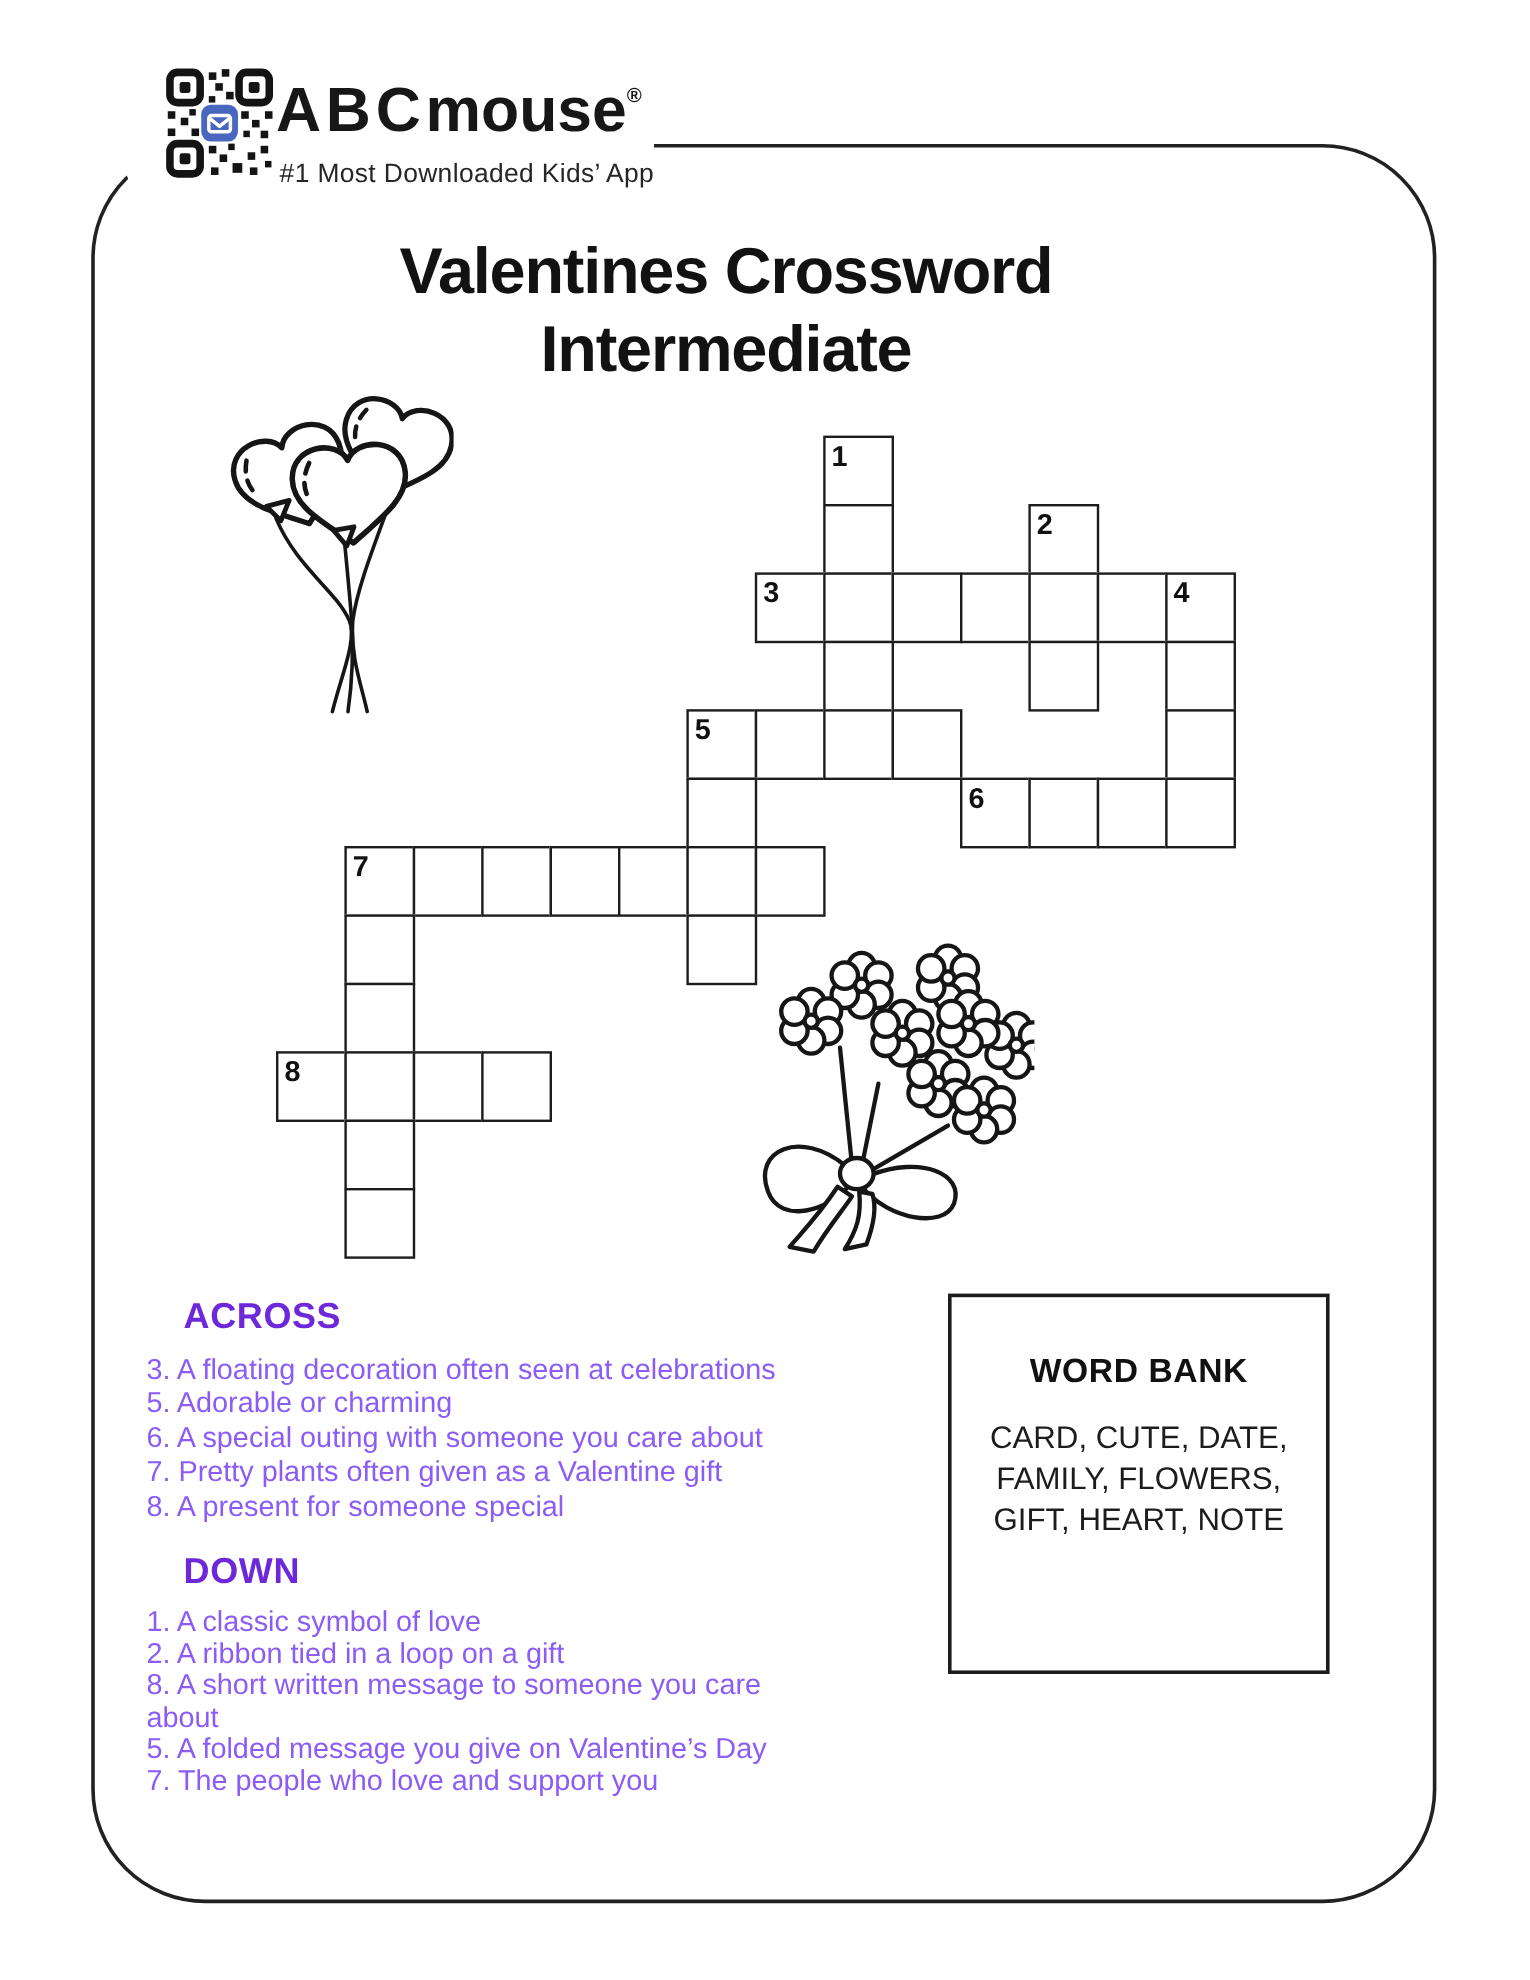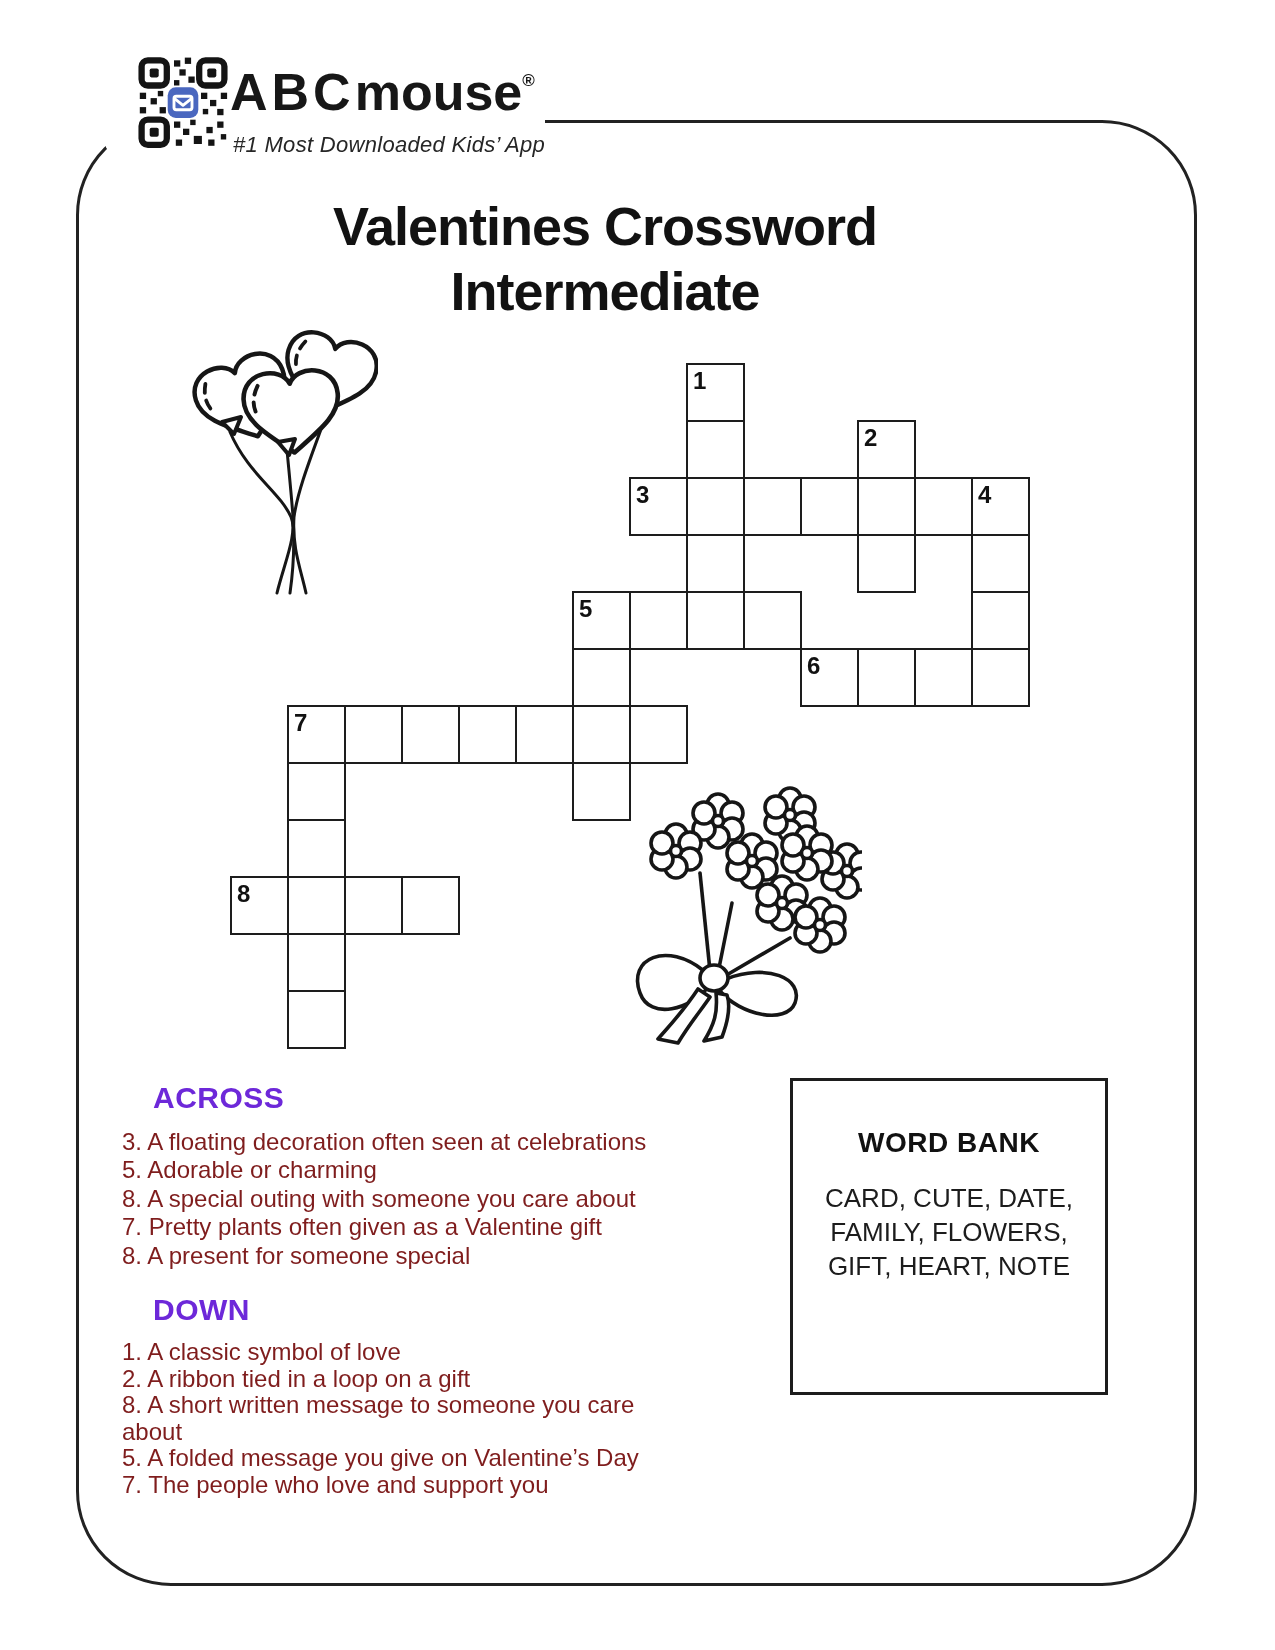--- a/index.html
+++ b/index.html
@@ -11,42 +11,42 @@
          border:3.5px solid #222;border-radius:95px;box-sizing:border-box;}
 
   
   .logo-plate{position:absolute;left:103px;top:50px;width:442px;height:122px;
               background:#fff;border-radius:40px;}
   .qr{position:absolute;left:138px;top:56px;width:90px;height:95px;}
   .logo-text{position:absolute;left:230px;top:66px;white-space:nowrap;line-height:1;}
   .logo-abc{font-size:52px;font-weight:700;letter-spacing:4px;color:#171717;}
   .logo-mouse{font-size:52px;font-weight:700;letter-spacing:0;color:#171717;}
   .logo-reg{font-size:17px;font-weight:700;vertical-align:24px;color:#171717;}
-  .tagline{position:absolute;left:233px;top:132px;font-size:22px;color:#262626;letter-spacing:.3px;font-style:italic;}
+  .tagline{position:absolute;left:233px;top:132px;font-size:22px;color:#262626;letter-spacing:.3px;}
 
   
   .title{position:absolute;left:75px;top:194px;width:1060px;text-align:center;
          font-weight:700;font-size:54px;line-height:65px;letter-spacing:-1px;color:#121212;}
 
   
   .balloons{position:absolute;left:178px;top:302px;width:200px;height:295px;}
   .bouquet{position:absolute;left:612px;top:773px;width:250px;height:274px;}
 
   
   .grid{position:absolute;left:230px;top:363px;width:800px;height:686px;}
   .cell{position:absolute;width:59px;height:59px;border:2.5px solid #1d1d1d;
         box-sizing:border-box;background:#fff;}
   .cellnum{position:absolute;left:5px;top:3px;font-size:24px;font-weight:700;
            line-height:1.1;color:#111;}
 
   
   .sec-heading{position:absolute;font-size:30px;font-weight:700;color:#6d28d9;letter-spacing:.5px;}
   .h-across{left:153px;top:1081px;}
   .h-down{left:153px;top:1293px;text-align:right;}
-  .clue-list{position:absolute;left:122px;font-size:24px;color:#7f1d1d;}
+  .clue-list{position:absolute;left:122px;font-size:24px;color:#8b5cf6;}
   .across-list{top:1128px;width:700px;}
   .down-list{top:1339px;width:600px;}
   .across-list .clue{line-height:28.4px;white-space:pre-line;}
   .down-list .clue{line-height:26.5px;white-space:pre-line;}
 
   
   .word-bank{position:absolute;left:790px;top:1078px;width:318px;height:317px;
              border:3px solid #1d1d1d;box-sizing:border-box;background:#fff;}
   .wb-heading{position:absolute;left:0;top:46px;width:100%;text-align:center;
               font-size:28px;font-weight:700;letter-spacing:.5px;color:#111;}
@@ -287,21 +287,21 @@
       <path d="M86,216 C70,240 58,252 46,266 L66,270 C78,250 90,236 98,224 Z"></path>
       <path d="M104,220 C106,240 102,252 92,268 L110,264 C116,248 119,234 115,222 Z"></path>
       <ellipse cx="102" cy="205" rx="14" ry="13"></ellipse>
     </g>
   </svg>
 
   <div class="sec-heading h-across">ACROSS</div>
   <div class="clue-list across-list">
       <div class="clue">3. A floating decoration often seen at celebrations</div>
       <div class="clue">5. Adorable or charming</div>
-      <div class="clue">8. A special outing with someone you care about</div>
+      <div class="clue">6. A special outing with someone you care about</div>
       <div class="clue">7. Pretty plants often given as a Valentine gift</div>
       <div class="clue">8. A present for someone special</div>
     </div>
 
   <div class="sec-heading h-down">DOWN</div>
   <div class="clue-list down-list">
       <div class="clue">1. A classic symbol of love</div>
       <div class="clue">2. A ribbon tied in a loop on a gift</div>
       <div class="clue">8. A short written message to someone you care
 about</div>

